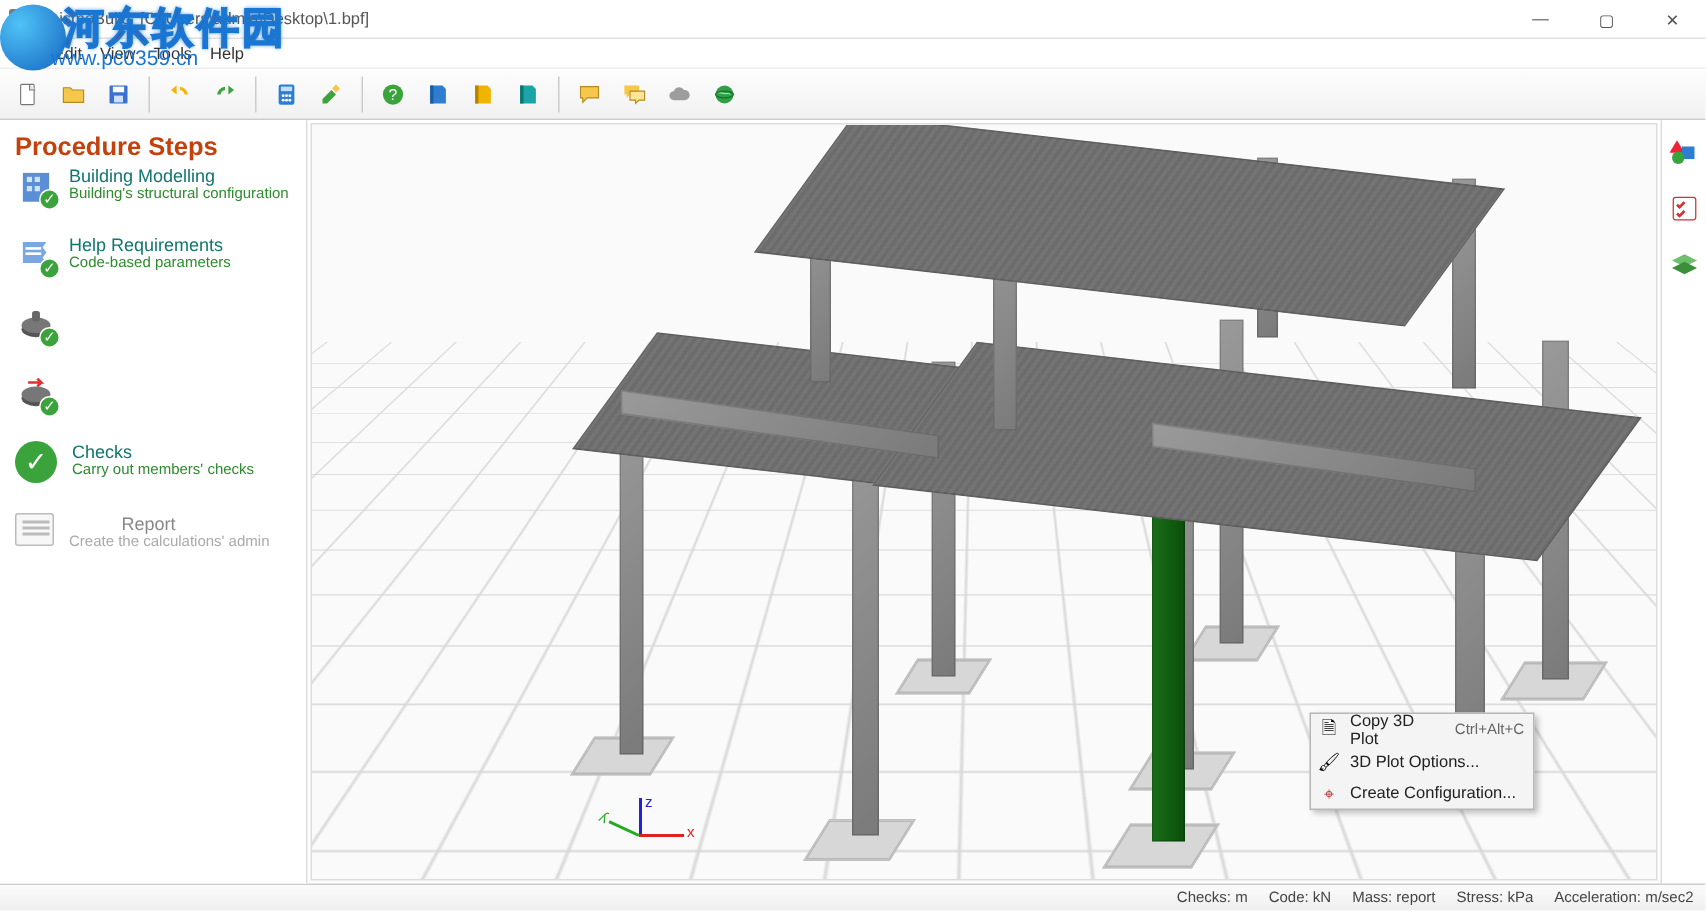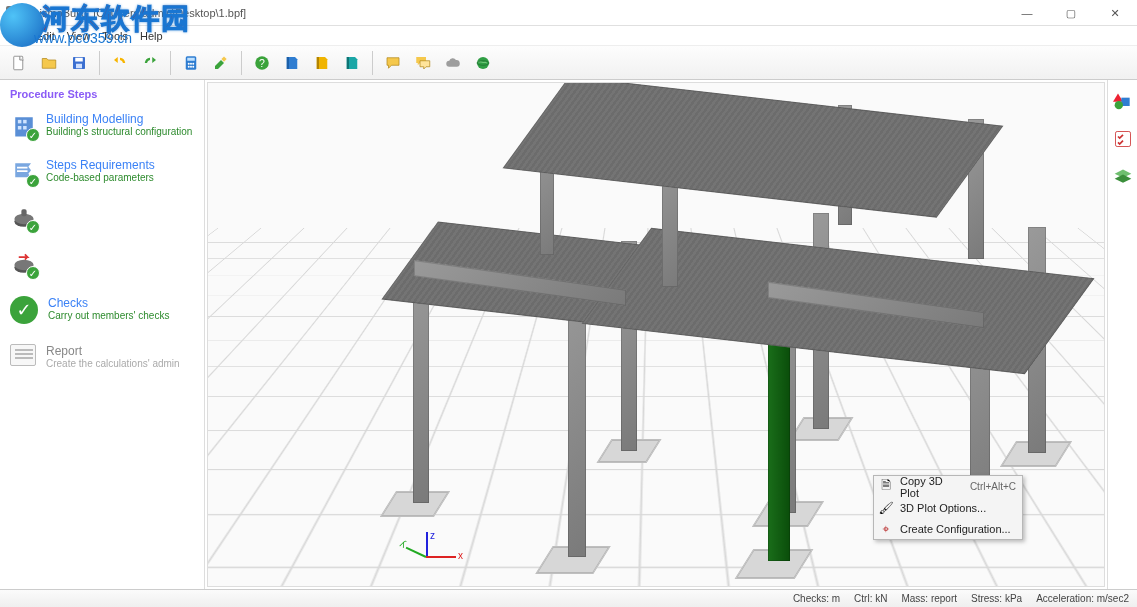--- a/index.html
+++ b/index.html
@@ -26,27 +26,27 @@
 .toolbar { height: 34px; background: linear-gradient(#fdfdfd,#f1f1f1); border-bottom: 1px solid #ccc; display: flex; align-items: center; padding: 0 6px; gap: 4px; }
 .toolbar .sep { width: 1px; height: 24px; background: #ccc; margin: 0 3px; }
 .tbtn { width: 26px; height: 26px; border: 1px solid transparent; border-radius: 3px; display: flex; align-items: center; justify-content: center; font-size: 15px; cursor: pointer; }
 .ico { width: 18px; height: 18px; display: block; }
 
 
 .main { display: flex; height: calc(607px - 26px - 20px - 34px - 18px); }
 
 
 .sidebar { width: 205px; background: #fff; border-right: 1px solid #ddd; padding: 8px 10px; }
-.sidebar h2 { font-size: 11px; font-weight: 600; color: #8b5cf6; margin-bottom: 12px; }
+.sidebar h2 { font-size: 17px; font-weight: 600; color: #c2410c; margin-bottom: 2px; }
 .step { display: flex; gap: 8px; margin-bottom: 18px; cursor: pointer; }
 .step .sicon { width: 28px; height: 28px; flex-shrink: 0; position: relative; }
 .step .sicon .badge { position: absolute; bottom: -2px; right: -2px; width: 14px; height: 14px; border-radius: 50%; background: #3ba33b; display: flex; align-items: center; justify-content: center; color: #fff; font-size: 10px; border: 1px solid #fff; }
-.step .labels .t { font-size: 12px; color: #3b82f6; font-weight: 500; }
+.step .labels .t { font-size: 12px; color: #0f766e; font-weight: 500; }
 .step .labels .d { font-size: 10px; color: #2e8b2e; }
-.step.pending .labels .t { color: #888; }
+.step.pending .labels .t { color: #888; margin-left: 35px; }
 .step.pending .labels .d { color: #aaa; }
 .step.big .sicon { width: 30px; height: 30px; }
 .checksIcon { width: 28px; height: 28px; border-radius: 50%; background: #3ba33b; display: flex; align-items: center; justify-content: center; color: #fff; font-size: 18px; }
 .reportIcon { width: 26px; height: 22px; border: 1px solid #bbb; background: #f7f7f7; border-radius: 2px; position: relative; }
 .reportIcon::before { content:""; position:absolute; left:4px; top:4px; width:18px; height:2px; background:#bbb; box-shadow: 0 4px 0 #bbb, 0 8px 0 #bbb; }
 
 
 .viewport { flex: 1; position: relative; background: #fafafa; border: 1px solid #ddd; margin: 2px; overflow: hidden; }
 .grid {
   position: absolute; inset: 0;
@@ -244,21 +244,21 @@
     <div class="step">
       <div class="sicon">
         <svg width="28" height="28" viewBox="0 0 32 32">
             <path d="M6 6h18l-3 4 3 4-3 4 3 4H6z" fill="#7aa7e0"></path>
             <rect x="8" y="10" width="12" height="2" fill="#fff"></rect>
             <rect x="8" y="14" width="12" height="2" fill="#fff"></rect>
           </svg>
         <span class="badge">✓</span>
       </div>
       <div class="labels">
-        <div class="t">Steps Requirements</div>
+        <div class="t">Help Requirements</div>
         <div class="d">Code-based parameters</div>
       </div>
     </div>
 
     <div class="step">
       <div class="sicon">
         <svg width="28" height="28" viewBox="0 0 32 32">
             <ellipse cx="16" cy="20" rx="11" ry="6" fill="#555"></ellipse>
             <ellipse cx="16" cy="17" rx="11" ry="6" fill="#777"></ellipse>
             <rect x="13" y="6" width="6" height="8" rx="2" fill="#666"></rect>
@@ -378,17 +378,17 @@
         <svg width="20" height="20" viewBox="0 0 24 24">
           <polygon points="12,3 22,8 12,13 2,8" fill="#6fbf6f"></polygon>
           <polygon points="12,9 22,14 12,19 2,14" fill="#3b8f3b"></polygon>
         </svg>
       </div>
   </div>
 </div>
 
 <div class="statusbar">
   <span>Checks: m</span>
-  <span>Ctrl: kN</span>
+  <span>Code: kN</span>
   <span>Mass: report</span>
   <span>Stress: kPa</span>
   <span>Acceleration: m/sec2</span>
 </div>
 
 </body></html>

